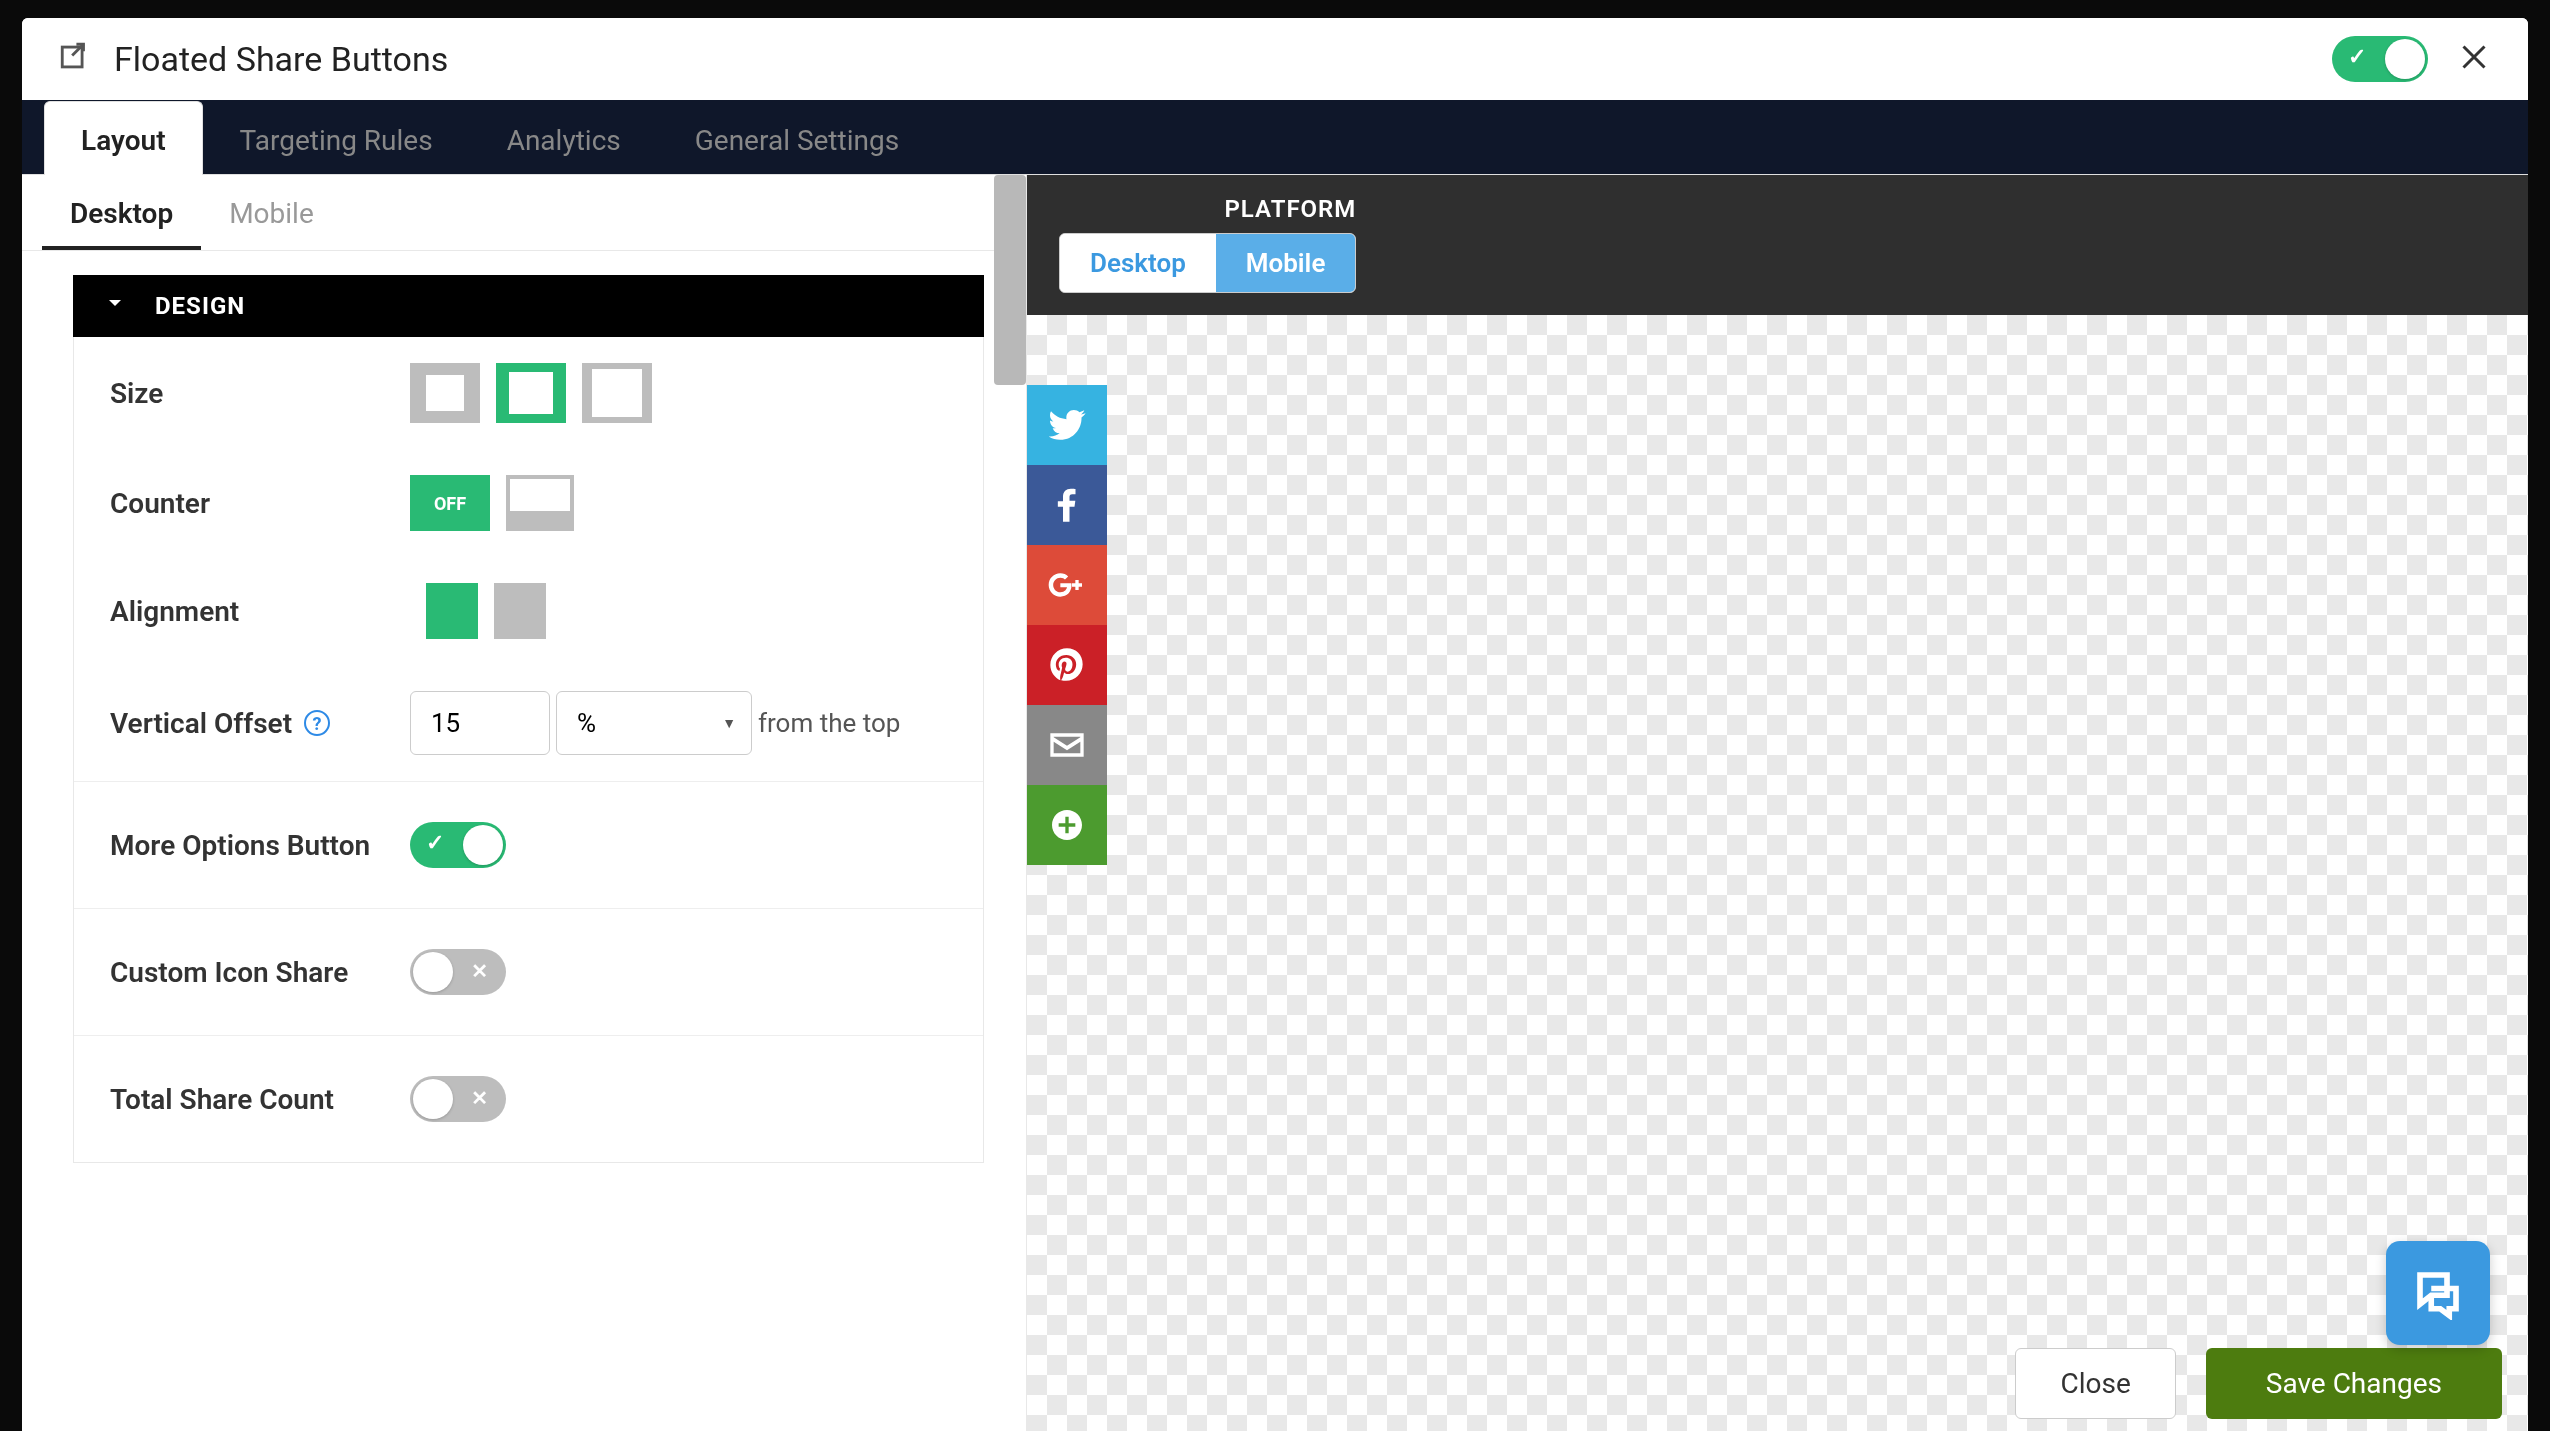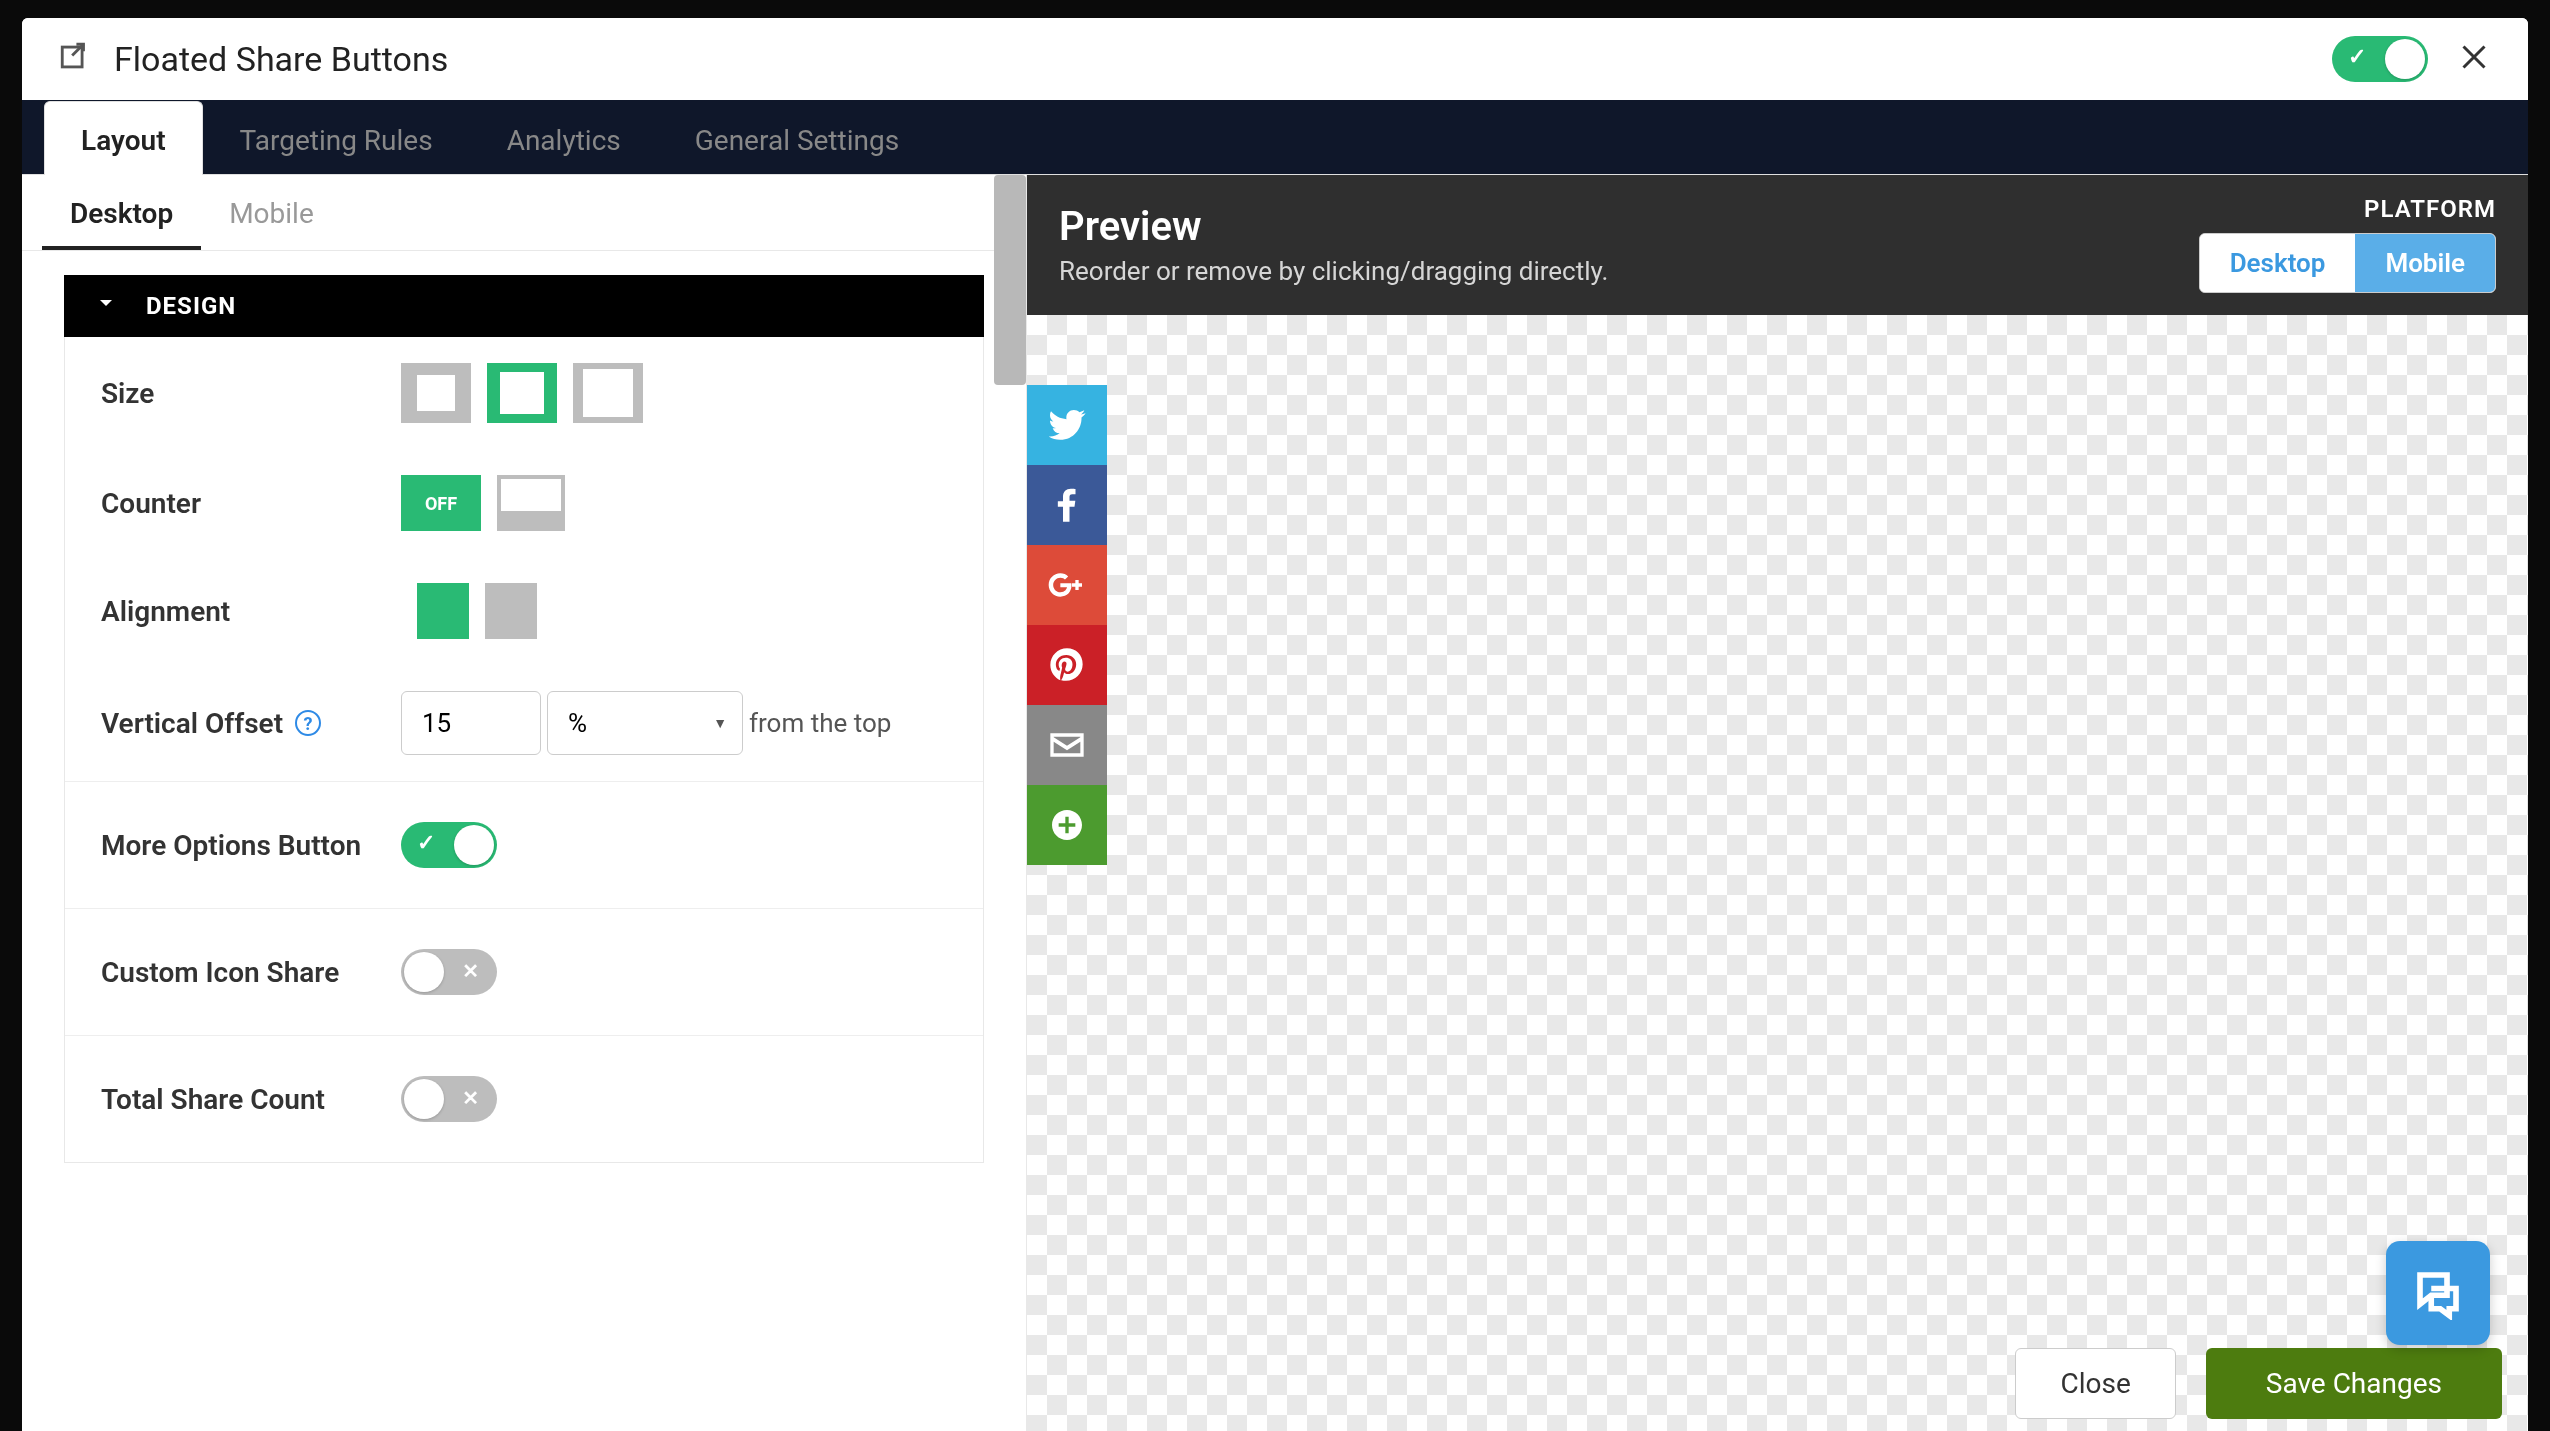--- a/index.html
+++ b/index.html
@@ -79,20 +79,21 @@
 .device-tab.active {
   color: #222;
   font-weight: 600;
   border-bottom: 4px solid #222;
 }
 
 .scroll-area {
   flex: 1;
   overflow-y: auto;
   padding: 24px 42px 0;
+  margin-left: 9px;
 }
 
 .section-header {
   background: #000;
   color: #fff;
   padding: 16px 30px;
   display: flex;
   align-items: center;
   font-size: 24px;
   font-weight: 700;
@@ -485,24 +486,20 @@
           </div>
 
         </div>
 
         <div class="scrollbar-v"></div>
       </div>
     </div>
 
     <div class="right-panel">
       <div class="preview-header">
-        <div class="left">
-          <div class="preview-title">Preview</div>
-          <div class="preview-sub">Reorder or remove by clicking/dragging directly.</div>
-        </div>
         <div class="right">
           <div class="platform-label">PLATFORM</div>
           <div class="seg">
             <div class="seg-btn desktop">Desktop</div>
             <div class="seg-btn mobile">Mobile</div>
           </div>
         </div>
       </div>
 
       <div class="preview-canvas">

